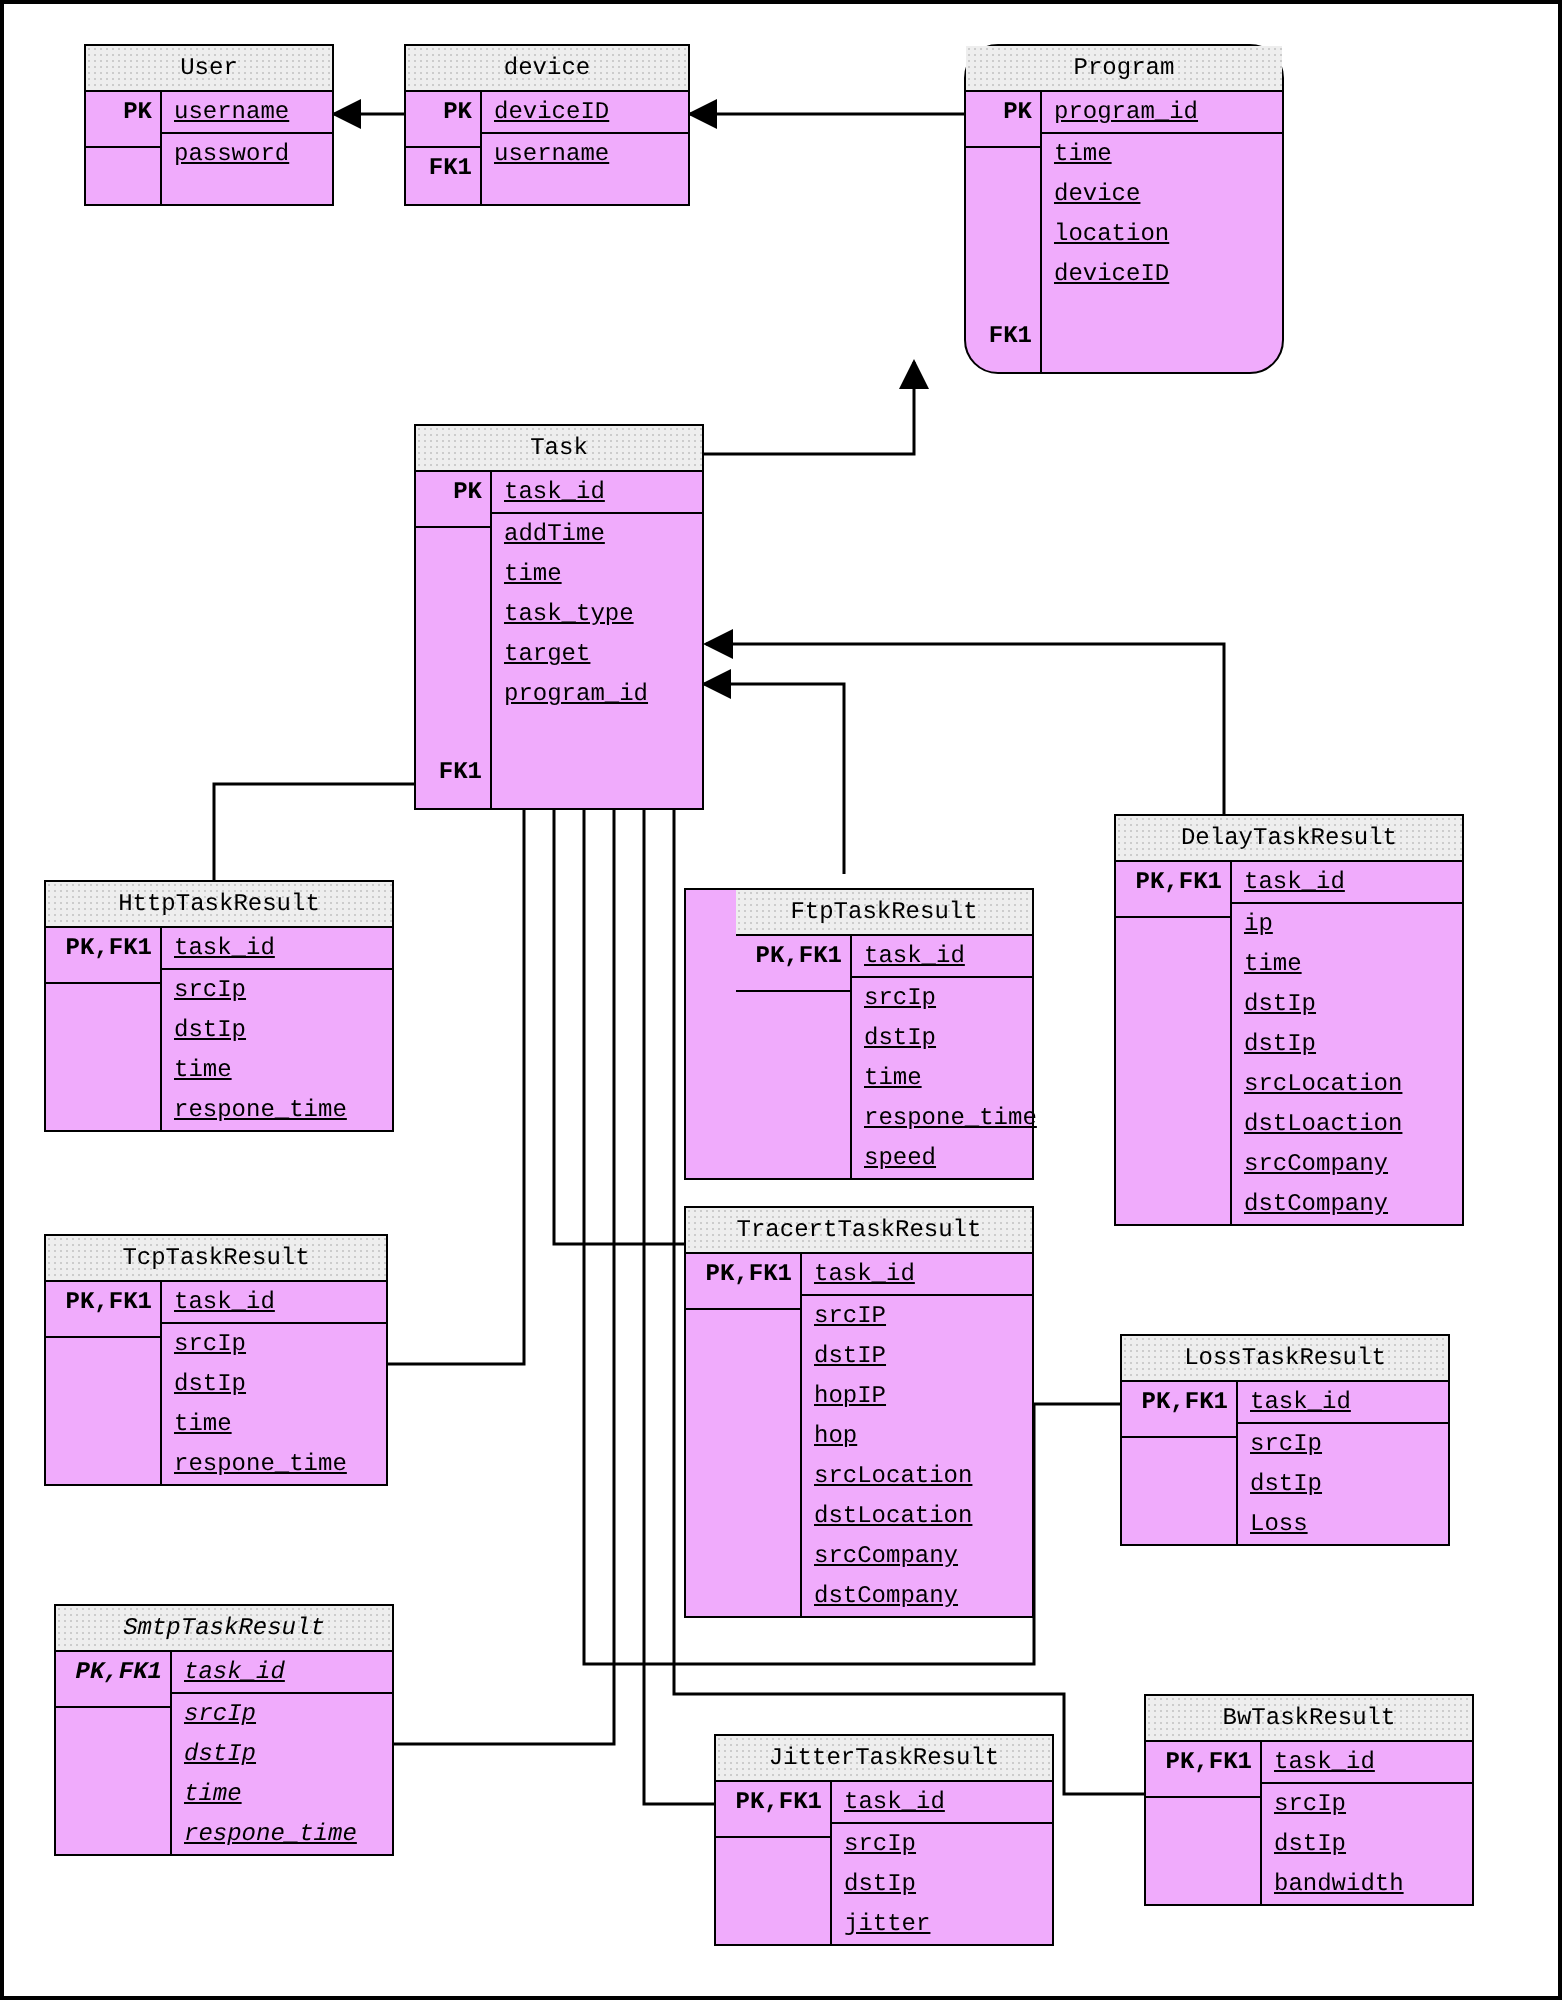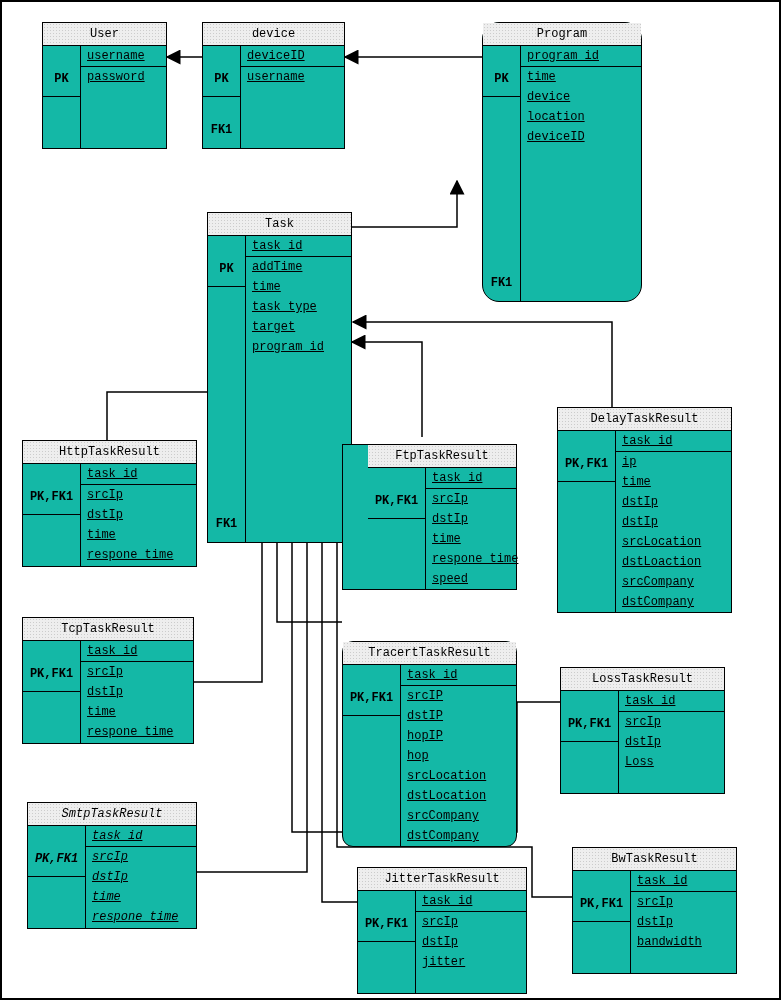--- a/index.html
+++ b/index.html
@@ -15,21 +15,21 @@
   }
   .canvas {
     position: relative;
     width: 781px;
     height: 1000px;
     border: 2px solid #000;
   }
   .entity {
     position: absolute;
     border: 1.5px solid #000;
-    background: #14b8a6;
+    background: #f0abfc;
   }
   .entity-title {
     text-align: center;
     padding: 4px 0;
     border-bottom: 1.5px solid #000;
     background: #eee;
     background-image: radial-gradient(#ccc 0.5px, transparent 0.5px);
     background-size: 3px 3px;
     font-weight: normal;
   }
@@ -45,24 +45,23 @@
     flex: 1;
     min-width: 0;
   }
   .row {
     padding: 3px 6px;
     white-space: nowrap;
     text-decoration: underline;
   }
   .row-key {
     padding: 3px 4px;
-    text-align: center;
+    text-align: right;
     font-weight: bold;
     height: 28px;
-    margin-top: 23px;
   }
   .sep {
     border-bottom: 1.5px solid #000;
   }
   svg.arrows {
     position: absolute;
     top: 0; left: 0;
     width: 781px;
     height: 1000px;
     pointer-events: none;
@@ -241,21 +240,21 @@
     <div class="col-fields">
       <div class="row sep">task_id</div>
       <div class="row">srcIp</div>
       <div class="row">dstIp</div>
       <div class="row">time</div>
       <div class="row">respone_time</div>
     </div>
   </div>
 </div>
 
-<div class="entity" style="left:340px; top:639px; width:175px;border-radius:11px;">
+<div class="entity" style="left:340px; top:601px; width:175px;">
   <div class="entity-title">TracertTaskResult</div>
   <div class="entity-body">
     <div class="col-key wide">
       <div class="row-key sep">PK,FK1</div>
       <div class="row-key">&nbsp;</div>
     </div>
     <div class="col-fields">
       <div class="row sep">task_id</div>
       <div class="row">srcIP</div>
       <div class="row">dstIP</div>

